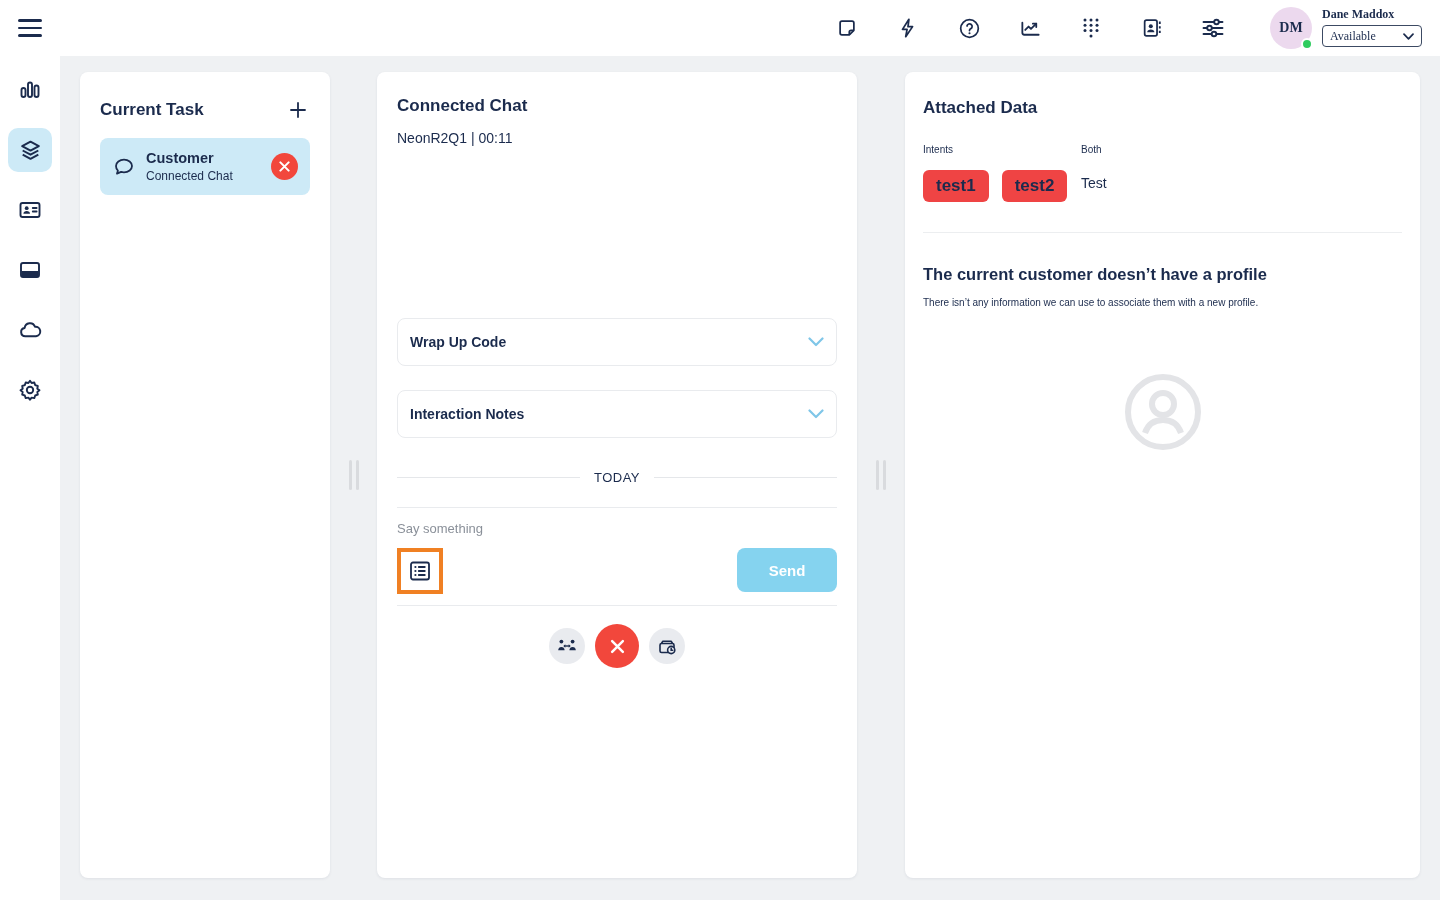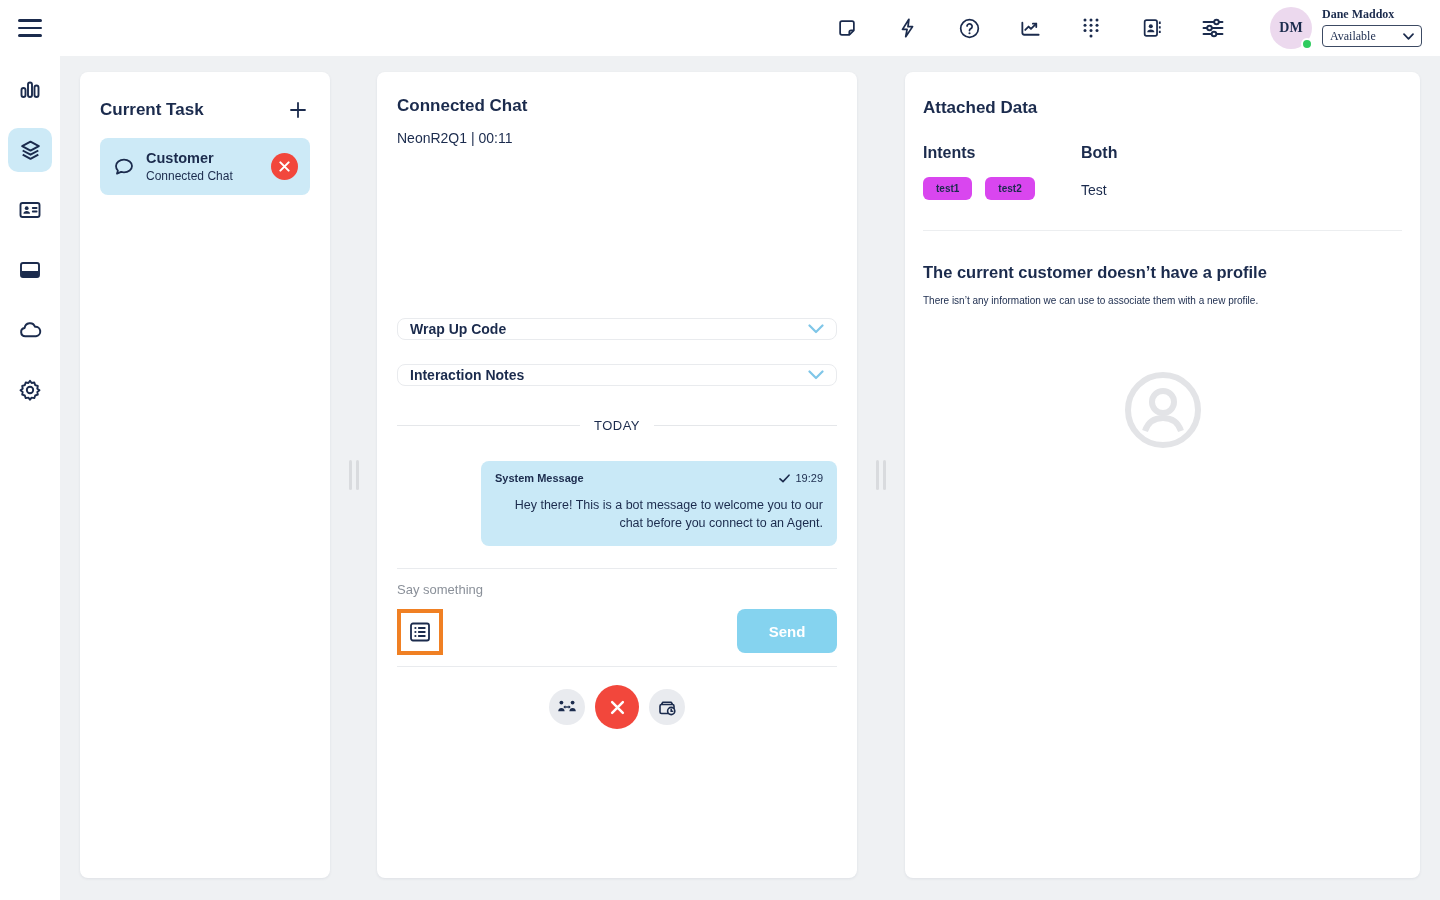--- a/index.html
+++ b/index.html
@@ -49,21 +49,21 @@
   .task-texts { flex:1; min-width:0; }
   .task-name { font-size:14.5px; font-weight:bold; }
   .task-type { font-size:12px; margin-top:3px; }
   .close-bubble { width:27px; height:27px; border-radius:50%; background:#f2473c; color:#fff;
     display:flex; align-items:center; justify-content:center; cursor:pointer; flex:none; }
 
   
   .panel-mid { width:480px; padding:24px 20px 0 20px; display:flex; flex-direction:column; }
   .chat-title { font-size:17px; font-weight:bold; }
   .chat-subtitle { font-size:14px; margin-top:14px; }
-  .collapse-box { border:1px solid #e9ebee; border-radius:8px; height:22px; display:flex;
+  .collapse-box { border:1px solid #e9ebee; border-radius:8px; height:48px; display:flex;
     align-items:center; justify-content:space-between; padding:0 12px; cursor:pointer; background:#fff; }
   .collapse-box + .collapse-box { margin-top:24px; }
   .collapse-label { font-size:14px; font-weight:bold; }
   .wrapups { margin-top:172px; }
   .convo-start { margin-top:26px; text-align:center; }
   .convo-start-text { font-size:14px; margin-top:16px; }
   .day-divider { margin-top:32px; display:flex; align-items:center; gap:14px; }
   .day-divider .line { flex:1; height:1px; background:#e5e7ea; }
   .day-divider .label { font-size:13px; letter-spacing:.5px; }
   .msg-bubble { margin-top:28px; margin-left:auto; width:356px; background:#c9e9f7; border-radius:8px;
@@ -86,23 +86,23 @@
   .bottom-actions { margin-top:18px; padding-bottom:18px; display:flex; align-items:center;
     justify-content:center; gap:10px; }
   .round-btn { width:36px; height:36px; border-radius:50%; background:#e9ebef; display:flex;
     align-items:center; justify-content:center; cursor:pointer; }
   .round-btn.danger { width:44px; height:44px; background:#f2473c; }
 
   
   .panel-right { flex:1; padding:26px 18px; }
   .ad-row { display:flex; margin-top:26px; }
   .ad-col1 { width:158px; }
-  .ad-label { font-size:16px; font-weight:bold; }
+  .ad-label { font-size:10px; font-weight:normal; }
   .chip-row { display:flex; gap:13px; margin-top:15px; }
-  .chip { background:#d946ef; border-radius:6px; padding:6px 13px; font-size:10px; font-weight:bold; }
+  .chip { background:#ef4444; border-radius:6px; padding:6px 13px; font-size:17px; font-weight:bold; }
   .ad-value { margin-top:20px; font-size:14px; }
   .right-div { margin-top:30px; height:1px; background:#eceef0; }
   .no-profile-title { margin-top:32px; font-size:16.5px; font-weight:bold; }
   .no-profile-text { margin-top:11px; font-size:10px; line-height:1.5; max-width:480px; }
   .ghost-avatar { margin-top:62px; display:flex; justify-content:center; }
 </style>
 </head>
 <body>
 
 <header class="topbar">
@@ -284,32 +284,20 @@
         </svg>
     </div>
 
 
     <div class="day-divider">
       <span class="line"></span>
       <span class="label">TODAY</span>
       <span class="line"></span>
     </div>
 
-    <div class="msg-bubble">
-      <div class="msg-head">
-        <span class="msg-sender">System Message</span>
-        <span class="msg-time">
-          <svg width="11" height="9" viewBox="0 0 11 9" fill="none" stroke="#1b2b4d" stroke-width="1.6" stroke-linecap="round" stroke-linejoin="round">
-              <path d="M1 4.8 L4 7.6 L10 1.2"></path>
-            </svg>
-          <span>19:29</span>
-        </span>
-      </div>
-      <div class="msg-text">Hey there! This is a bot message to welcome you to our chat before you connect to an Agent.</div>
-    </div>
 
     <div class="hdiv input-div"></div>
     <input class="chat-input" type="text" placeholder="Say something" style="">
 
     <div class="compose-row">
       <span class="quick-replies-btn">
         <svg width="22" height="20" viewBox="0 0 22 20" fill="none" stroke="#1b2b4d" stroke-width="1.8">
             <rect x="2" y="1.5" width="18" height="17" rx="2"></rect>
             <circle cx="6.4" cy="6" r="1.1" fill="#1b2b4d" stroke="none"></circle>
             <circle cx="6.4" cy="10" r="1.1" fill="#1b2b4d" stroke="none"></circle>

